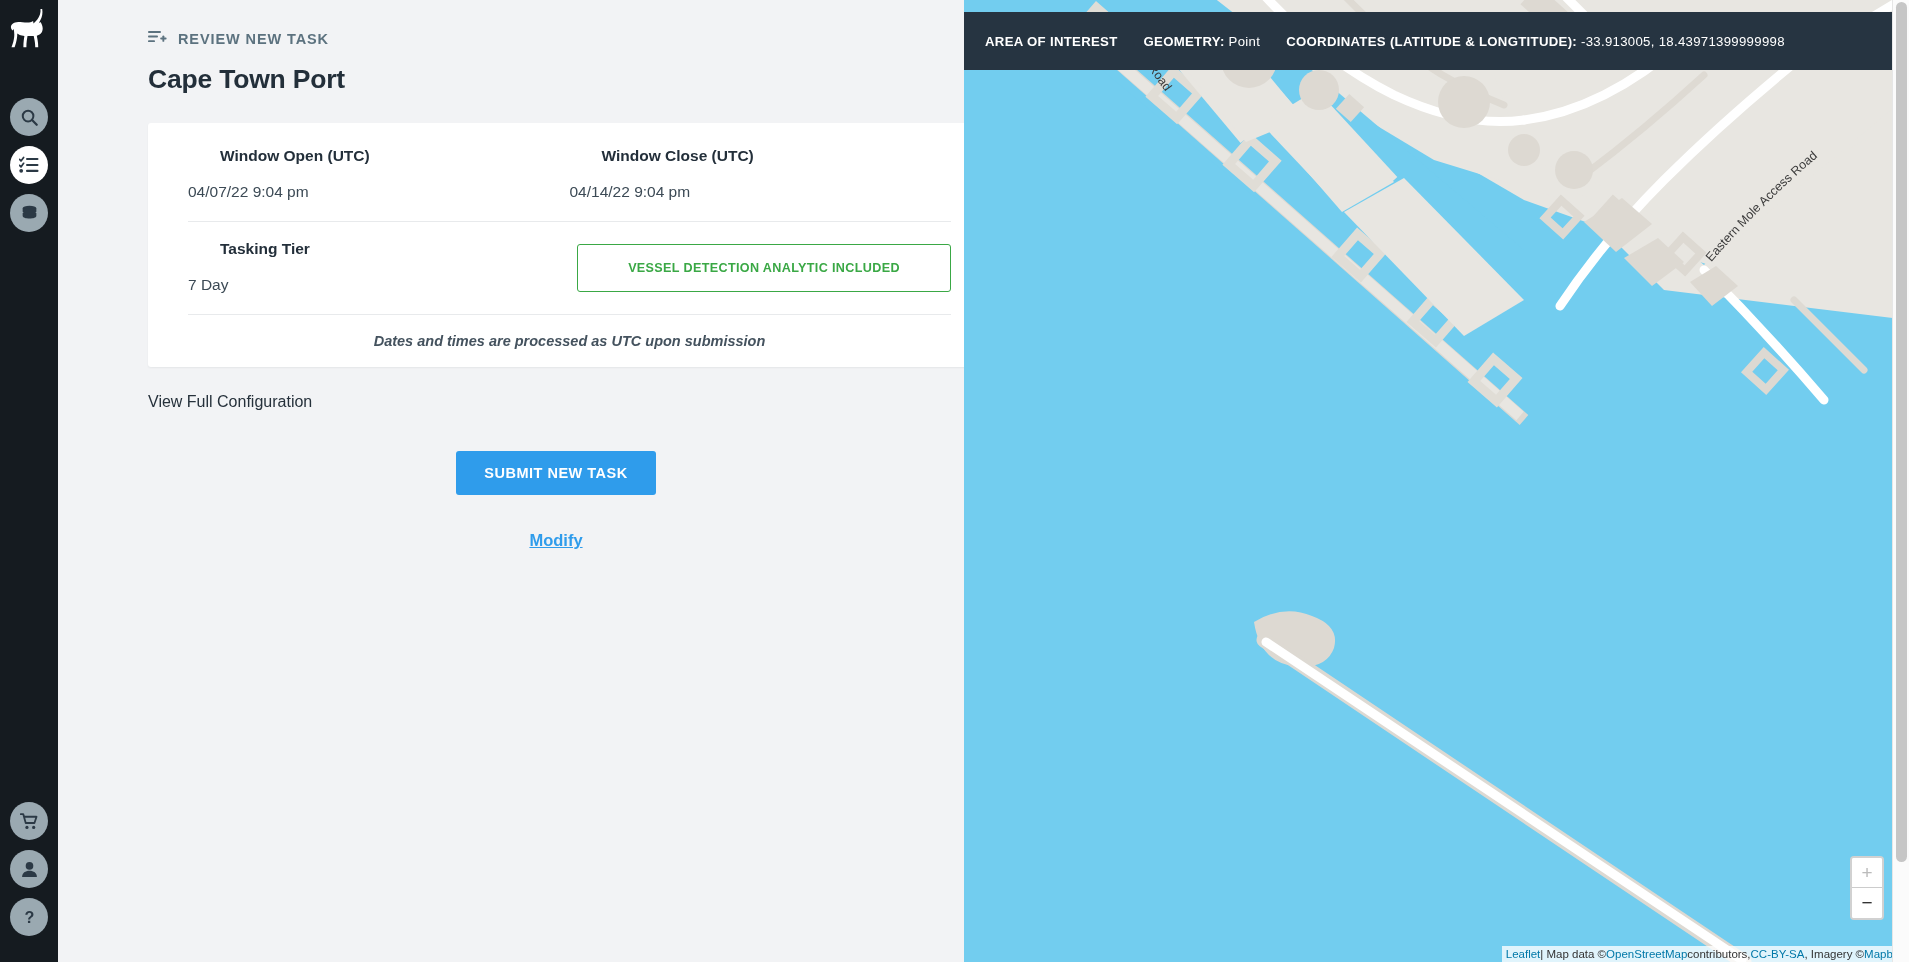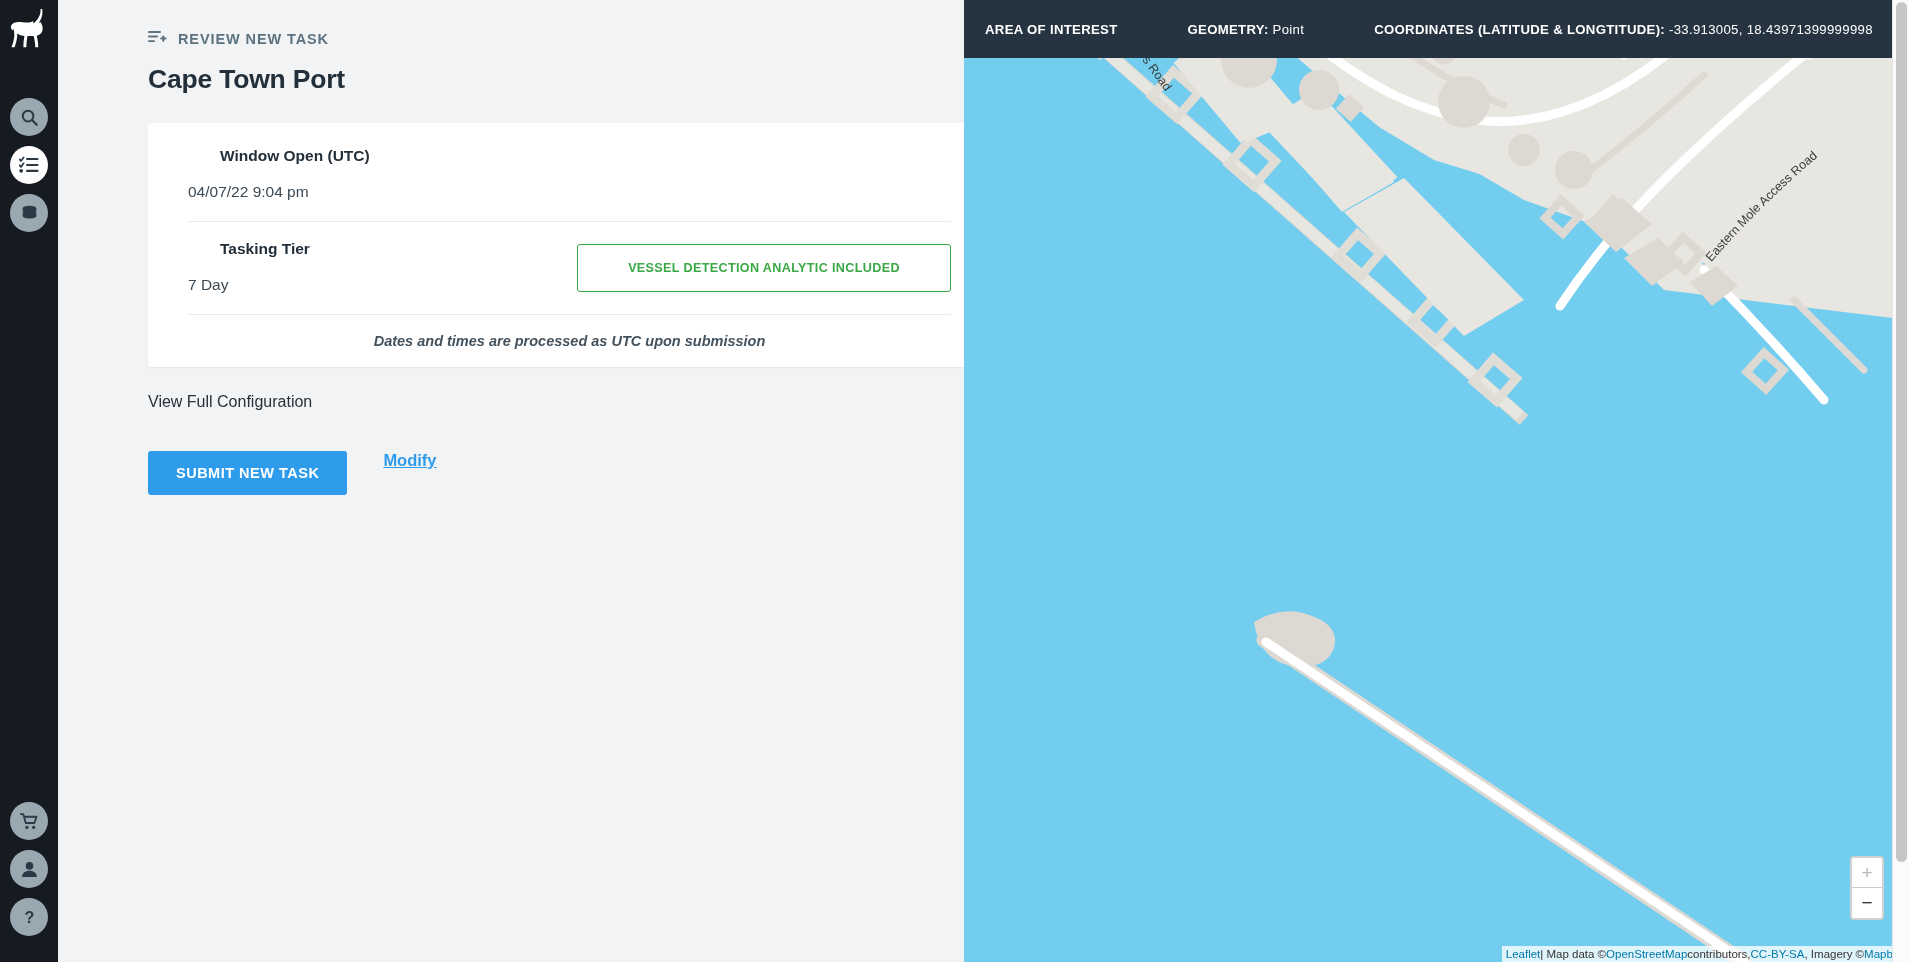--- a/index.html
+++ b/index.html
@@ -66,44 +66,44 @@
   .note {
     text-align: center; font-style: italic; font-size: 14.5px;
     color: #44525e; margin-top: 16px; padding-bottom: 4px; font-weight: bold;
   }
   .config-row {
     margin: 26px 0 0 90px; width: 843px;
     display: flex; align-items: center; justify-content: space-between;
     cursor: pointer;
   }
   .config-label { font-size: 16px; color: #26313b; }
-  .actions { margin: 40px 0 0 90px; display: flex; align-items: flex-start; gap: 36px; }
+  .actions { margin: 40px 0 0 90px; display: flex; align-items: center; gap: 36px; flex-direction: column; }
   .btn-submit {
     background: #2f9ceb; color: #fff; border: none; border-radius: 3px;
     height: 44px; padding: 0 28px; font-size: 14.5px; font-weight: bold;
     letter-spacing: .5px; cursor: pointer; font-family: "Liberation Sans", sans-serif;
   }
   .link-modify {
     color: #2f9ceb; font-size: 16.5px; font-weight: bold;
     text-decoration: underline; cursor: pointer;
   }
 
   
   .map {
     position: relative; flex: 1 1 auto; height: 962px;
     background: #72cdef; overflow: hidden;
   }
   .map-header {
-    position: absolute; top: 0; left: 0; right: 0; height: 58px;
+    position: absolute; top: 12px; left: 0; right: 0; height: 58px;
     background: #263441; display: flex; align-items: center; z-index: 40;
     padding-left: 21px; gap: 26px;
   }
   .mh-item { color: #fff; font-size: 13.2px; letter-spacing: .3px; }
   .mh-item b { font-weight: bold; }
-  .mh-key { font-weight: bold; margin-left: 44px; }
+  .mh-key { font-weight: bold; }
   .mh-val { font-weight: normal; }
 
   .canvas { position: absolute; inset: 0; }
   .canvas svg { position: absolute; top: 0; left: 0; }
   .zoomctl {
     position: absolute; right: 25px; bottom: 42px; width: 34px;
     border: 2px solid rgba(0,0,0,.18); border-radius: 4px; z-index: 45;
     background: #fff; overflow: hidden;
   }
   .zoomctl div {
@@ -215,20 +215,24 @@
       <span class="crumb-label">REVIEW NEW TASK</span>
     </div>
 
     <h1 class="page-title">Cape Town Port</h1>
 
     <div class="card">
       <div class="row">
         <div class="col">
           <div class="field-label">Window Open (UTC)</div>
           <div class="field-value">04/07/22 9:04 pm</div>
+        </div>
+        <div class="col">
+          <div class="field-label">Window Close (UTC)</div>
+          <div class="field-value">04/14/22 9:04 pm</div>
         </div>
       </div>
 
       <div class="divider"></div>
 
       <div class="tier-row">
         <div class="tier-left">
           <div class="field-label">Tasking Tier</div>
           <div class="field-value">7 Day</div>
         </div>

